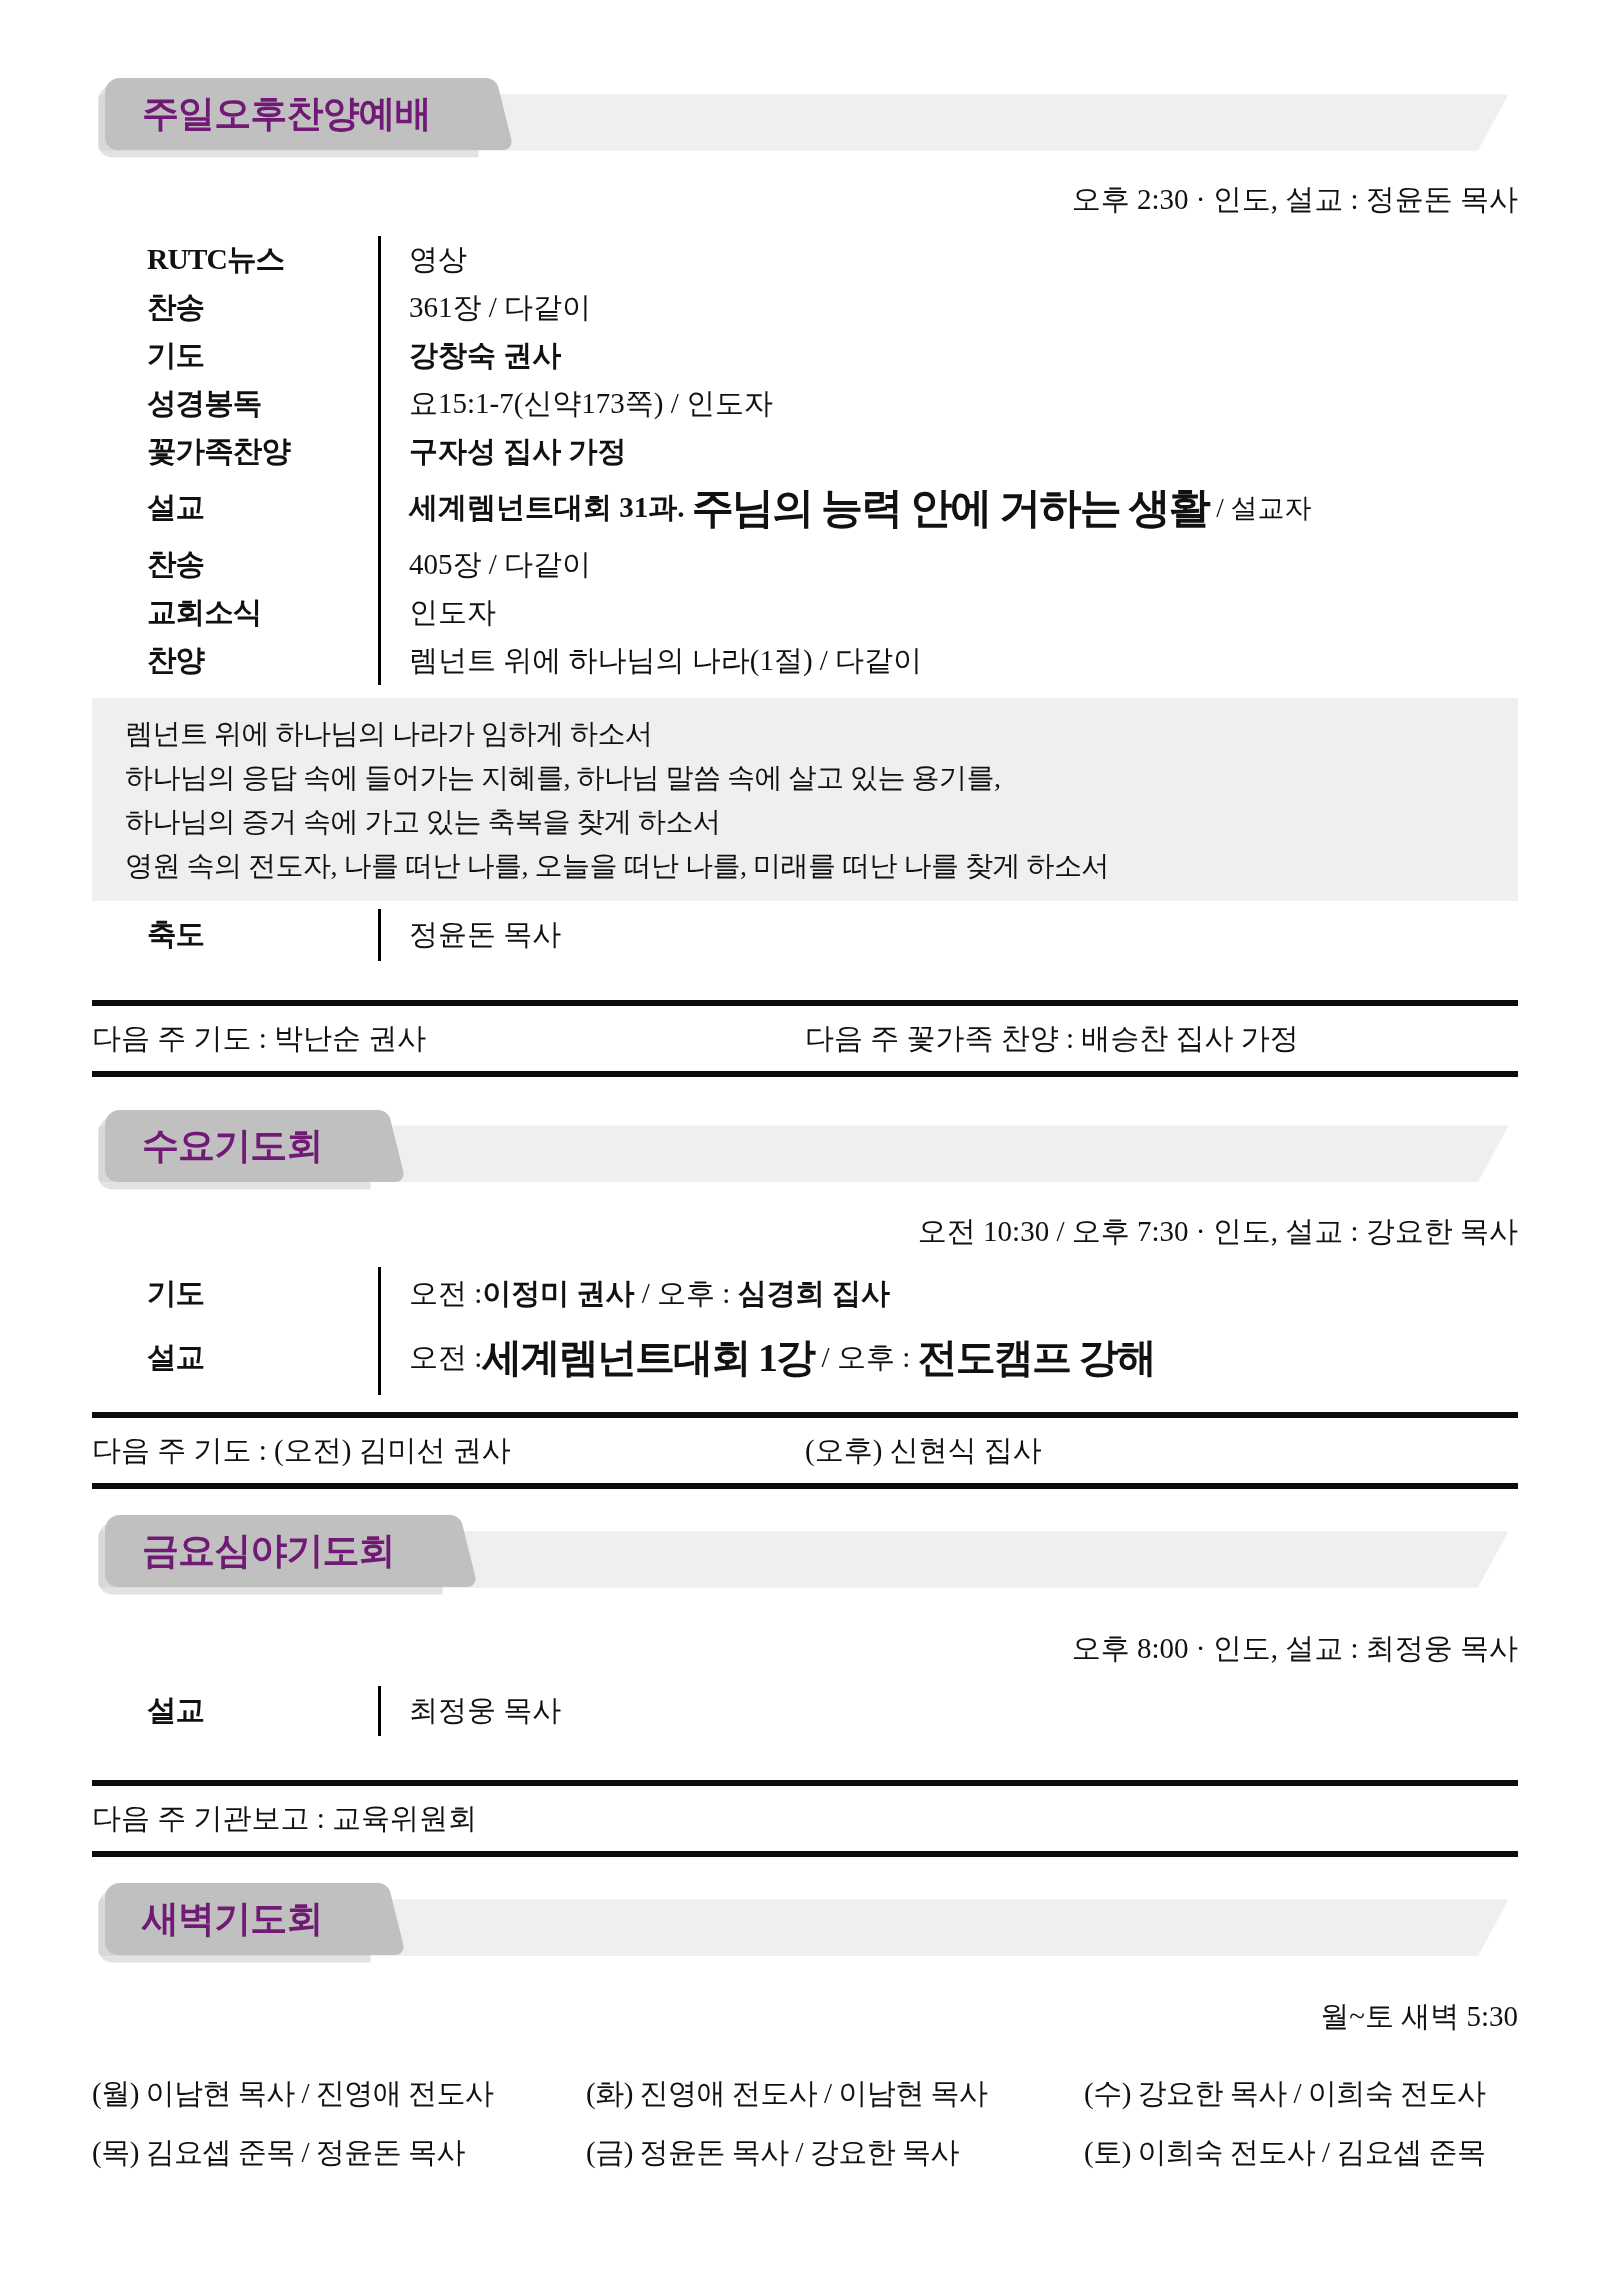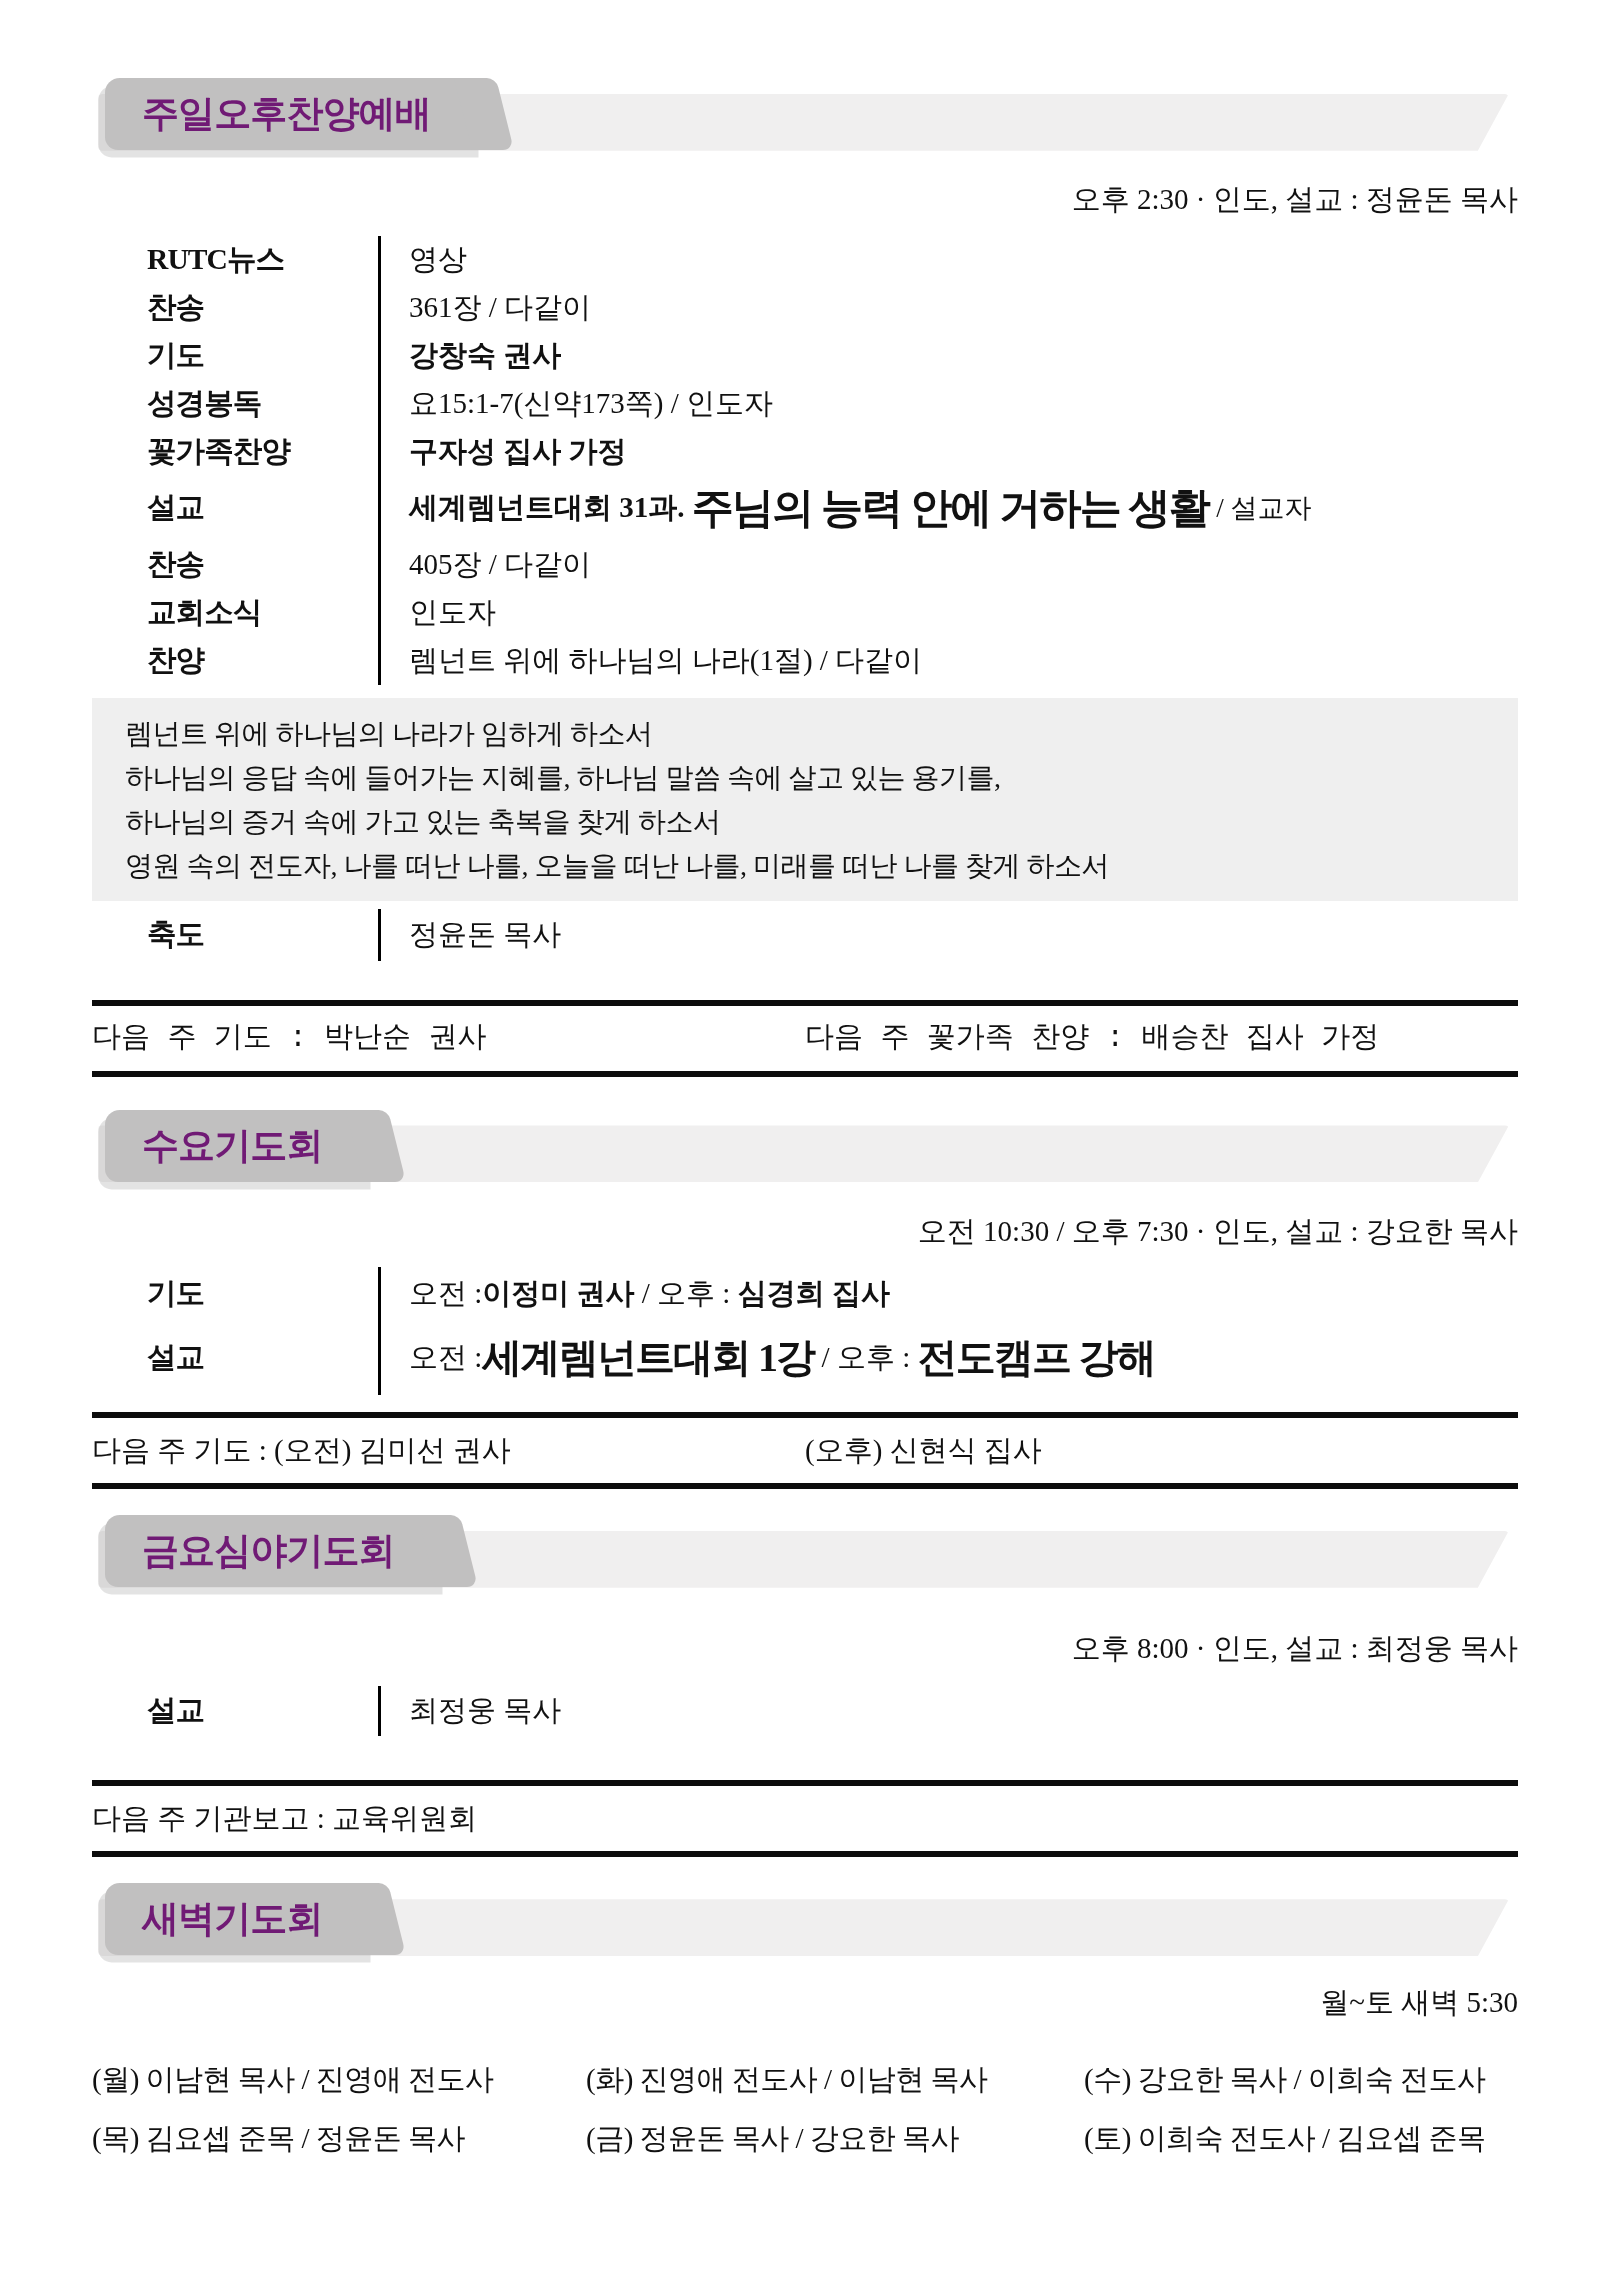--- a/index.html
+++ b/index.html
@@ -63,31 +63,31 @@
   .next-bar.single{grid-template-columns:100%;}
 
   
   .dawn-line{display:grid;grid-template-columns:494px 498px 1fr;font-size:29px;line-height:59px;letter-spacing:-0.5px;}
 
   
   #hdr1{margin-top:78px;}
   #time1{margin-top:28px;}
   #lyricsbox{margin-top:13px;}
   #benediction{margin-top:7.4px;min-height:52px;}
-  #bar1{margin-top:39px;font-family:Liberation Mono, monospace;}
+  #bar1{margin-top:39px;}
   #hdr2{margin-top:33px;}
   #time2{margin-top:28px;}
   #table2{margin-top:16.6px;}
   #bar2{margin-top:16.6px;}
   #hdr3{margin-top:26px;}
   #time3{margin-top:40px;}
   #table3{margin-top:18.5px;}
   #bar3{margin-top:44px;}
   #hdr4{margin-top:26px;}
-  #time4{margin-top:26px;}
+  #time4{margin-top:40px;}
   #dawn1{margin-top:28px;}
 </style>
 </head>
 <body>
 
 <div class="content">
 
   <div class="sec-header" id="hdr1">
     <div class="sec-strip"></div>
     <div class="sec-banner">

